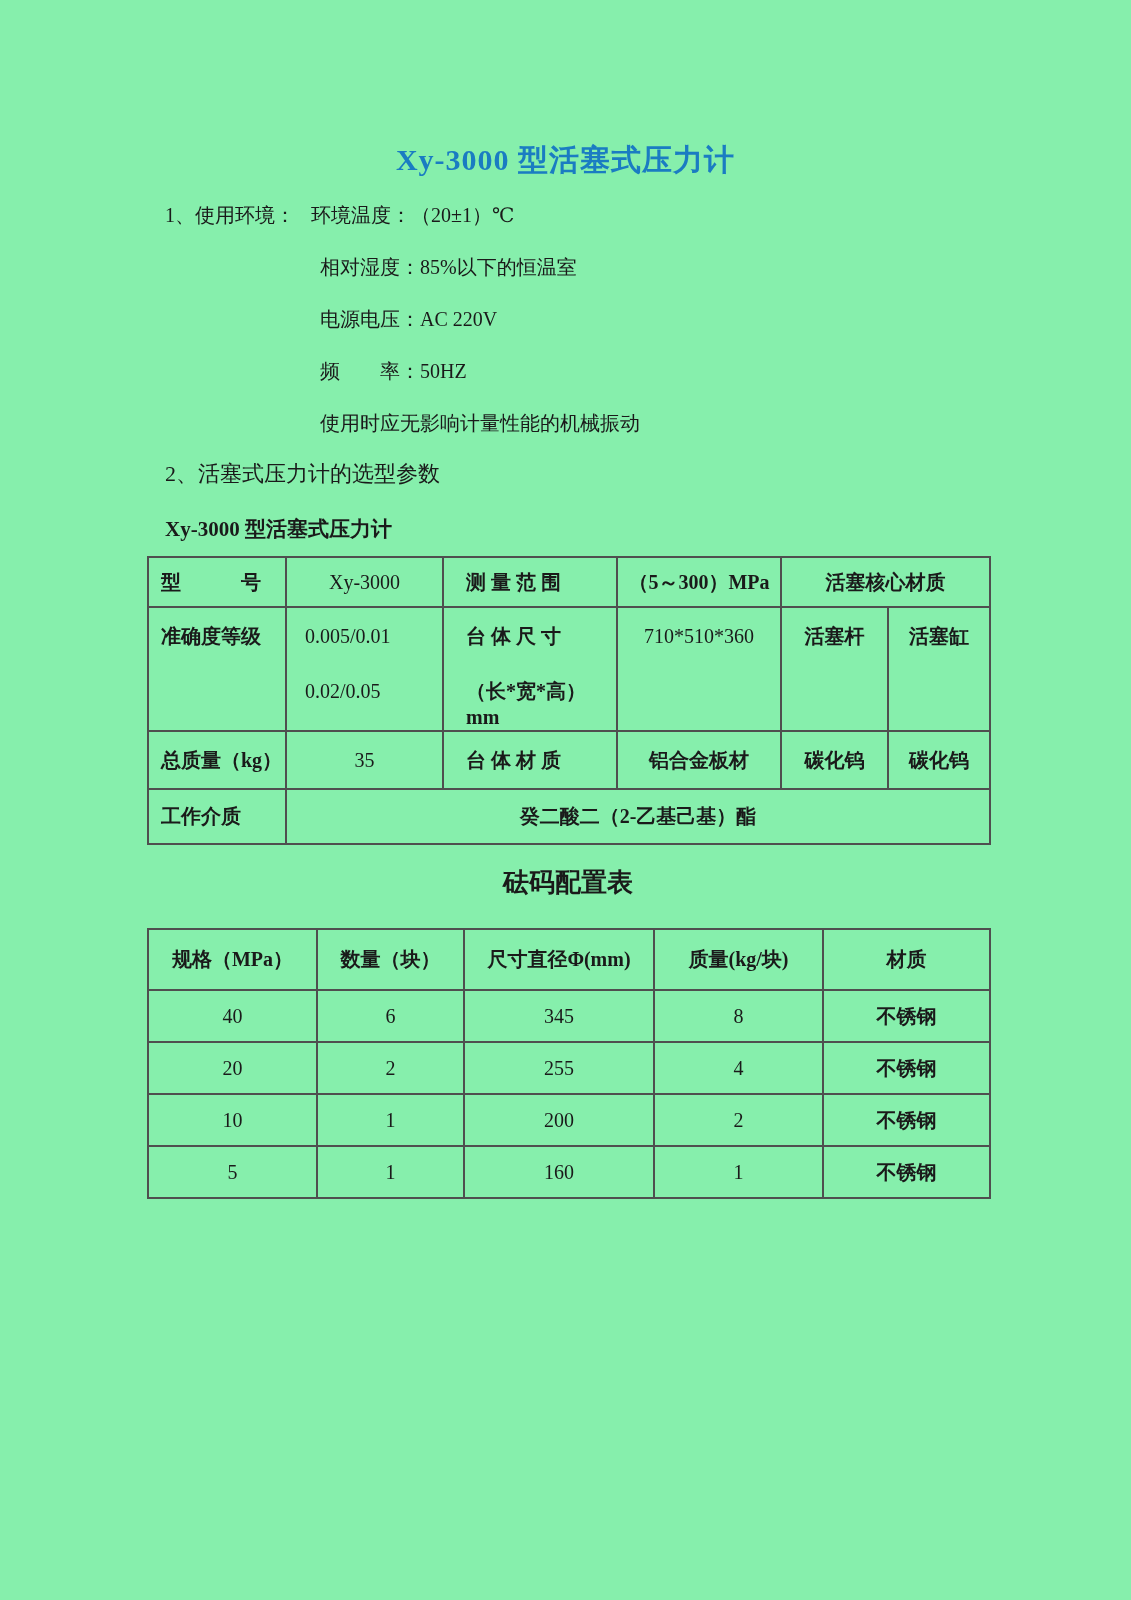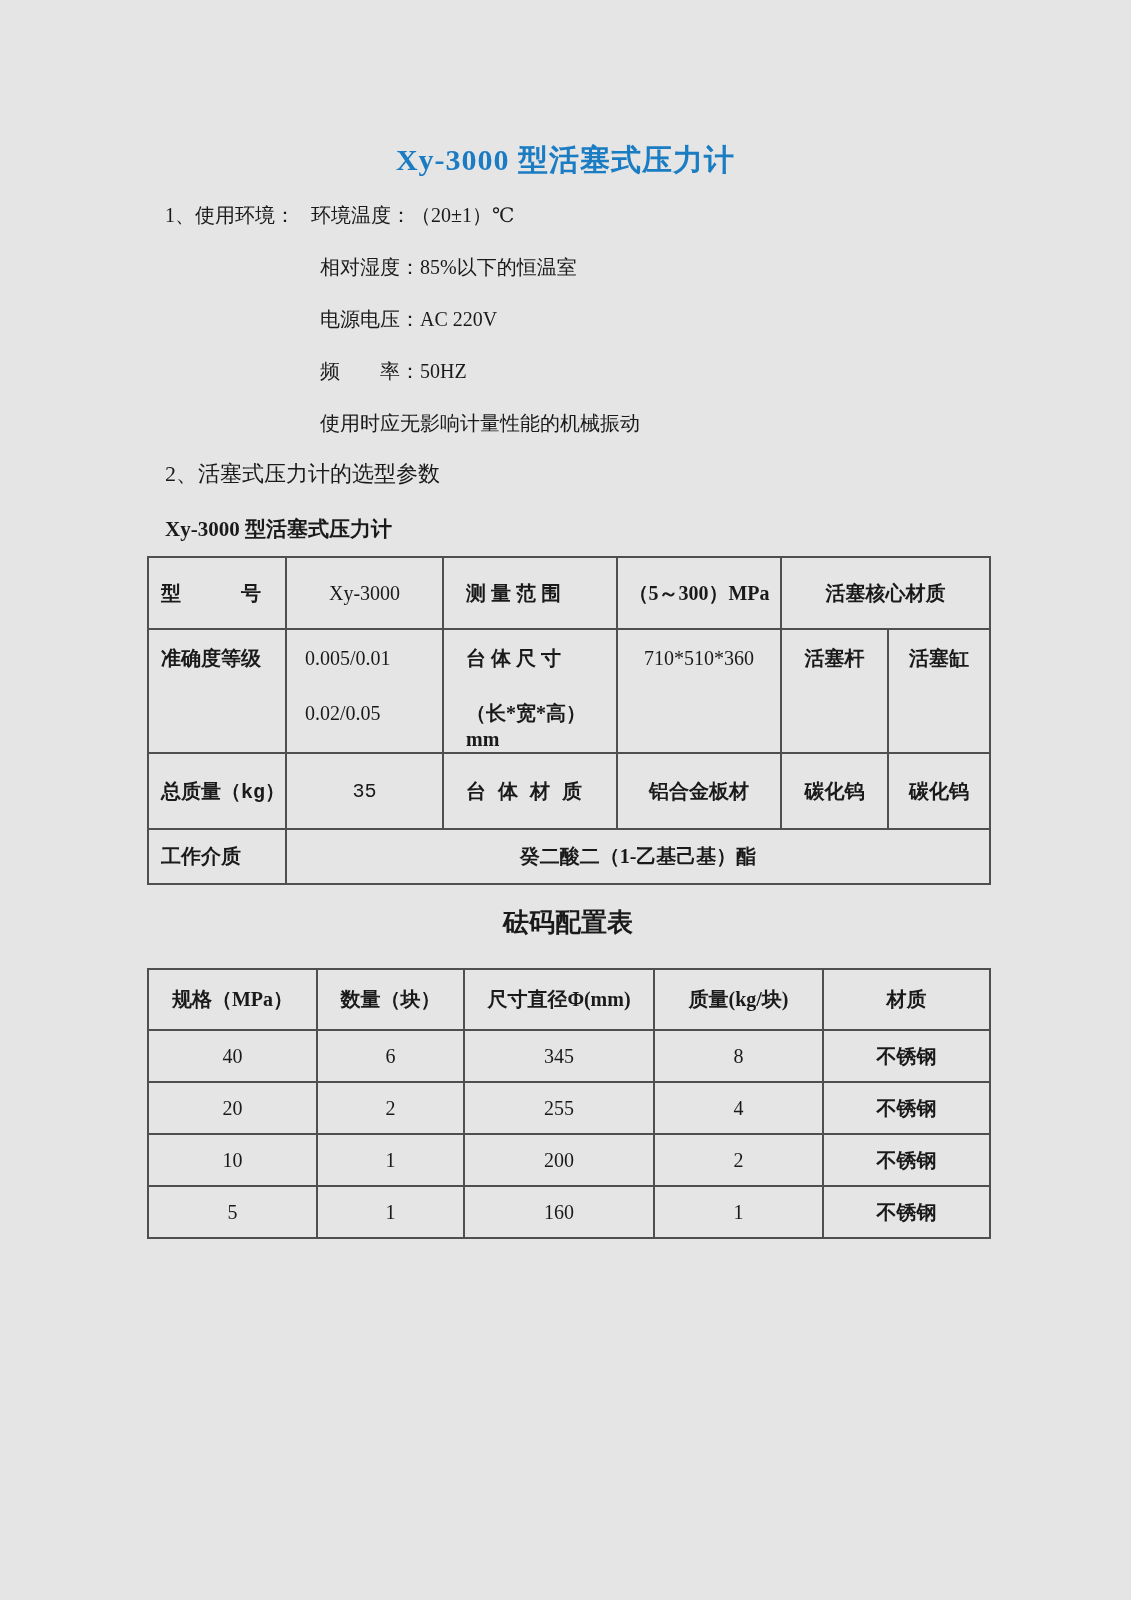--- a/index.html
+++ b/index.html
@@ -5,21 +5,21 @@
   * { margin: 0; padding: 0; box-sizing: border-box; }
   html, body { background: #ffffff; }
   body {
     width: 1131px; height: 1600px;
     font-family: "Liberation Serif", "DejaVu Serif", serif;
     color: #1a1a1a;
   }
   .page {
     position: relative;
     width: 1131px; height: 1600px;
-    background: #e5e5e5;
+    background: #86efac;
     overflow: hidden;
   }
   .doc-title {
     padding-top: 140px;
     text-align: center;
     font-size: 30px;
     font-weight: bold;
     color: #1a7cc2;
     letter-spacing: 1px;
   }
@@ -57,23 +57,23 @@
   }
   .t1 { margin-top: 13px; }
   .t2 { margin-top: 28px; }
   td, th {
     border: 2px solid #4f4f4f;
     font-size: 20px;
     text-align: center;
     vertical-align: middle;
     font-weight: normal;
   }
-  .t1 tr.r1 { height: 72px; }
+  .t1 tr.r1 { height: 50px; }
   .t1 tr.r2 { height: 114px; }
-  .t1 tr.r3 { height: 76px; font-family: Liberation Mono, monospace; }
+  .t1 tr.r3 { height: 58px; }
   .t1 tr.r4 { height: 55px; }
   .lbl {
     text-align: left;
     padding-left: 12px;
     font-weight: bold;
   }
   .lbl3 {
     text-align: left;
     padding-left: 22px;
     font-weight: bold;
@@ -151,21 +151,21 @@
     <tr class="r3">
       <td class="lbl">总质量（kg）</td>
       <td>35</td>
       <td class="lbl3">台 体 材 质</td>
       <td class="cjk">铝合金板材</td>
       <td class="cjk">碳化钨</td>
       <td class="cjk">碳化钨</td>
     </tr>
     <tr class="r4">
       <td class="lbl">工作介质</td>
-      <td colspan="5" class="cjk">癸二酸二（1-乙基己基）酯</td>
+      <td colspan="5" class="cjk">癸二酸二（2-乙基己基）酯</td>
     </tr>
   </tbody>
     </table>
 
   <div class="t2-caption">砝码配置表</div>
 
   <table class="t2">
     <colgroup>
       <col style="width:169px">
         <col style="width:147px">

